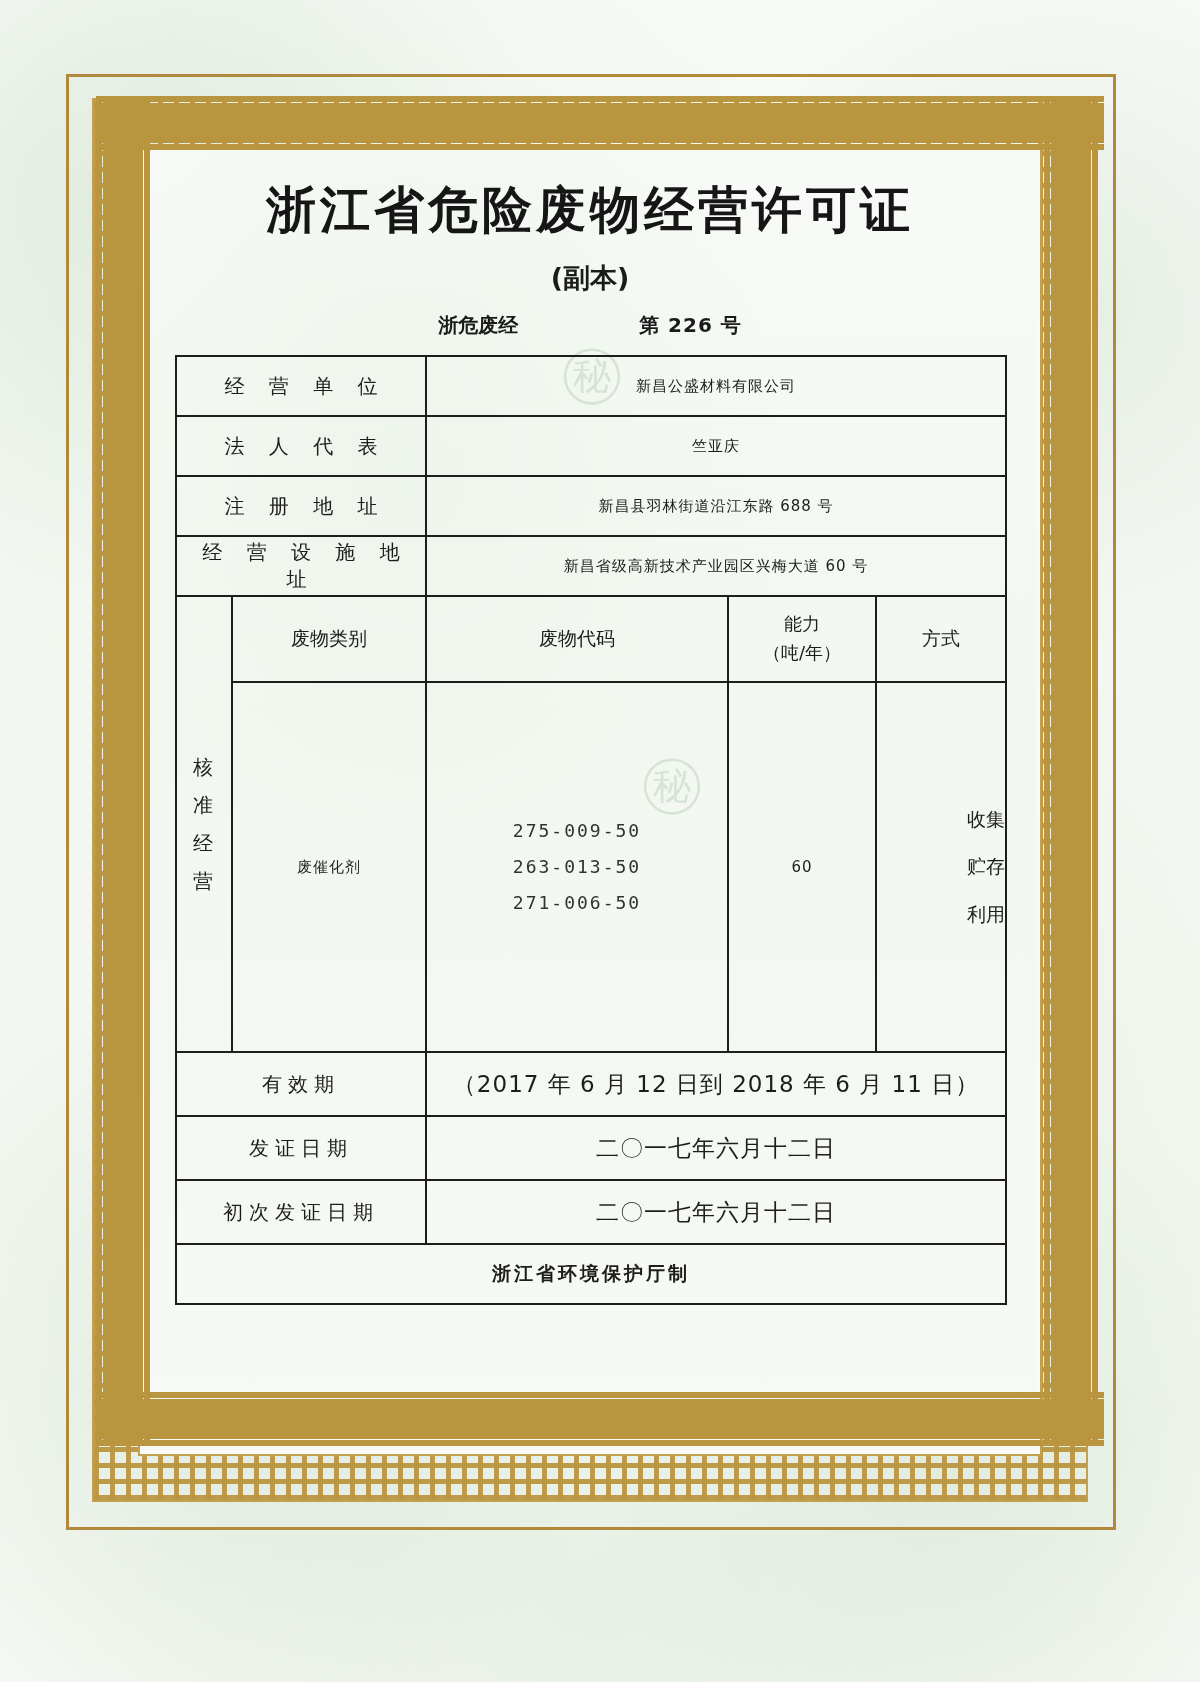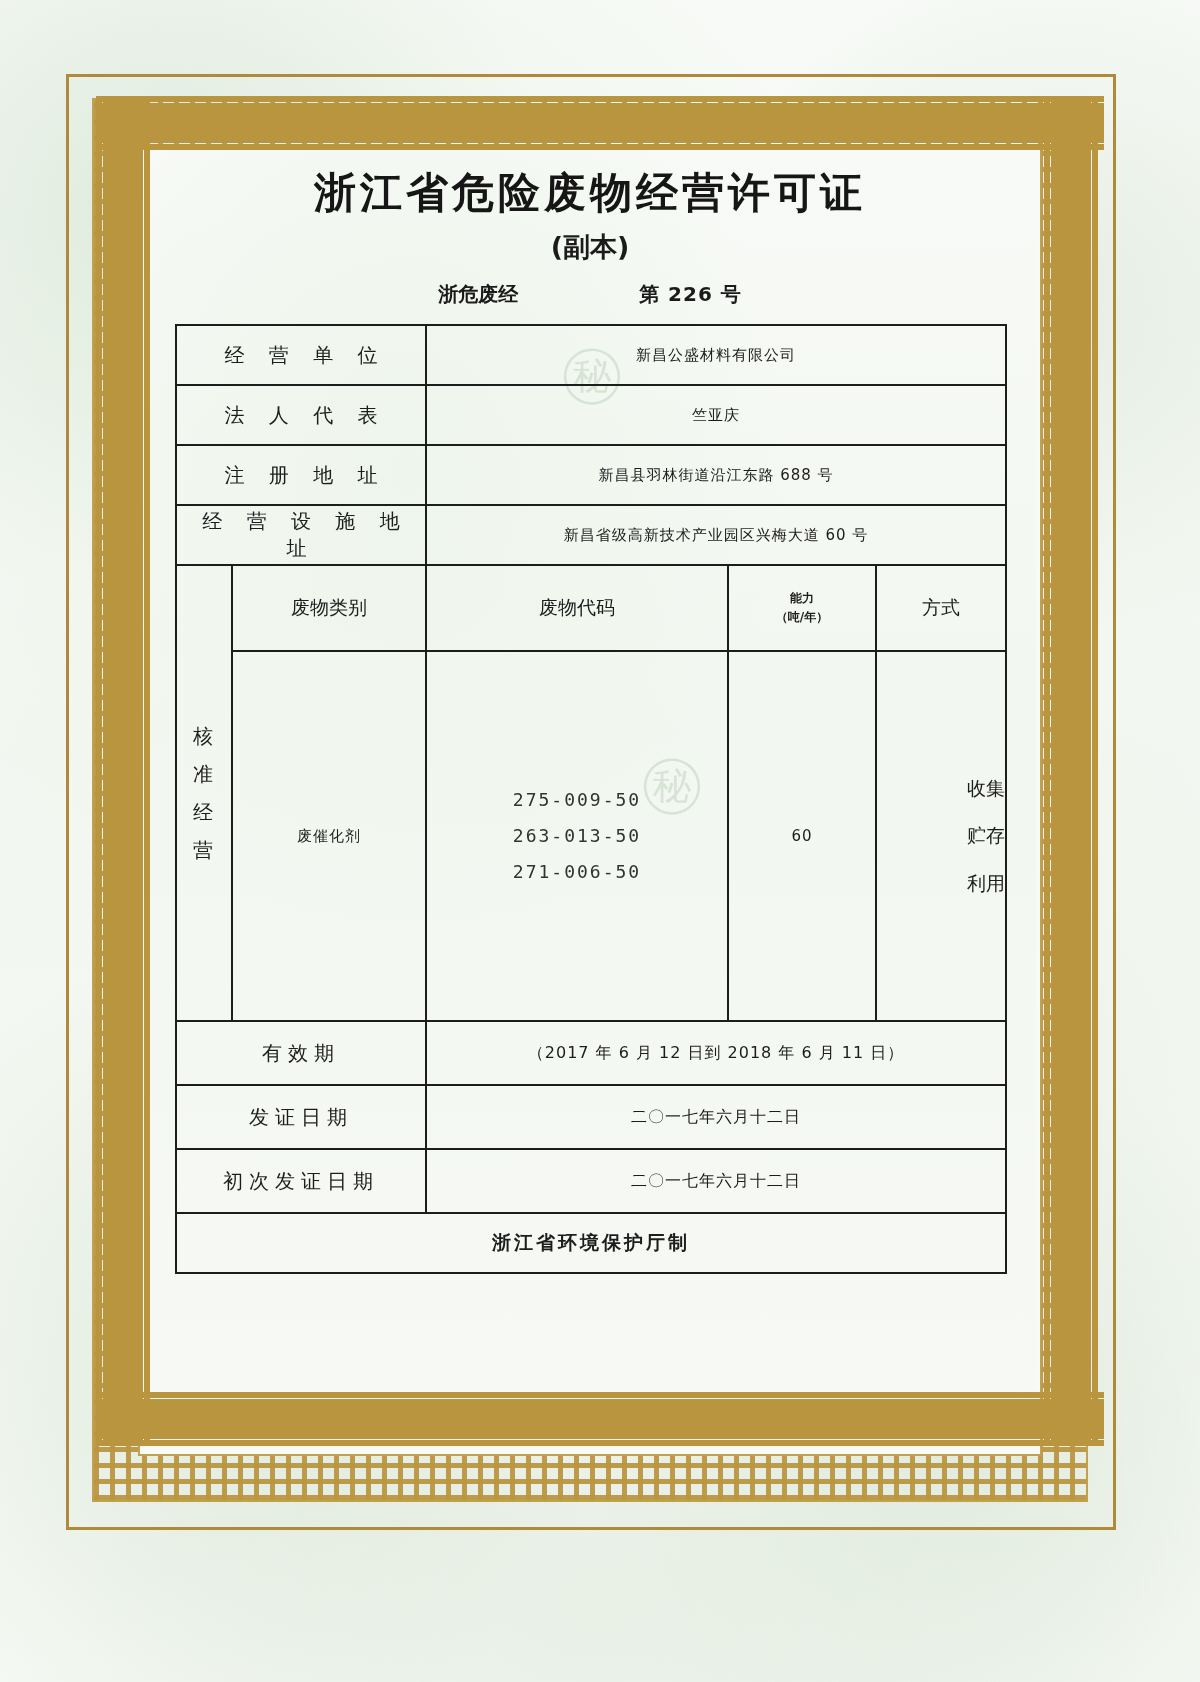--- a/index.html
+++ b/index.html
@@ -105,32 +105,33 @@
   
   .content {
     position: absolute;
     left: 175px; top: 165px;
     width: 830px; height: 1270px;
     z-index: 5;
   }
 
   .title {
     text-align: center;
-    font-size: 42px;
+    font-size: 50px;
     font-weight: bold;
     letter-spacing: 4px;
     color: #161616;
+    margin-top: 12px;
     font-family: Liberation Mono, monospace;
   }
   .subtitle {
     text-align: center;
     font-size: 27px;
     font-weight: bold;
     color: #1b1b1b;
-    margin-top: 8px;
+    margin-top: 16px;
     font-family: "DejaVu Sans", sans-serif;
   }
   .serial-row {
     display: flex;
     justify-content: center;
     align-items: baseline;
     gap: 78px;
     margin-top: 16px;
     font-size: 20px;
     font-weight: bold;
@@ -175,39 +176,39 @@
   }
   .vert-label span {
     display: block;
     line-height: 1.9;
   }
 
   .sub-head {
     height: 84px;
     font-size: 19px;
   }
-  .cap-head { line-height: 1.6; font-size: 12px; font-weight: bold; }
+  .cap-head { line-height: 1.6; font-size: 18px; }
 
   .codes div {
     font-family: "DejaVu Sans Mono", monospace;
     font-size: 18px;
     letter-spacing: 2px;
     line-height: 2.0;
     color: #32322f;
   }
   .method span {
     display: block;
     font-size: 19px;
     line-height: 2.5;
     text-align: right;
   }
   .big-row { height: 370px; }
 
   .date-lbl { height: 62px; font-size: 20px; letter-spacing: 6px; }
-  .date-val { font-size: 16px; letter-spacing: 1px; color: #3a3a3a; }
+  .date-val { font-size: 23px; letter-spacing: 1px; color: #3a3a3a; }
   .issuer { height: 58px; font-size: 19px; letter-spacing: 3px; color: #3a3a3a; font-weight: bold; }
 
   
   .seal {
     position: absolute;
     left: 490px;
     top: 975px;
     width: 300px;
     height: 300px;
     border-radius: 50%;

